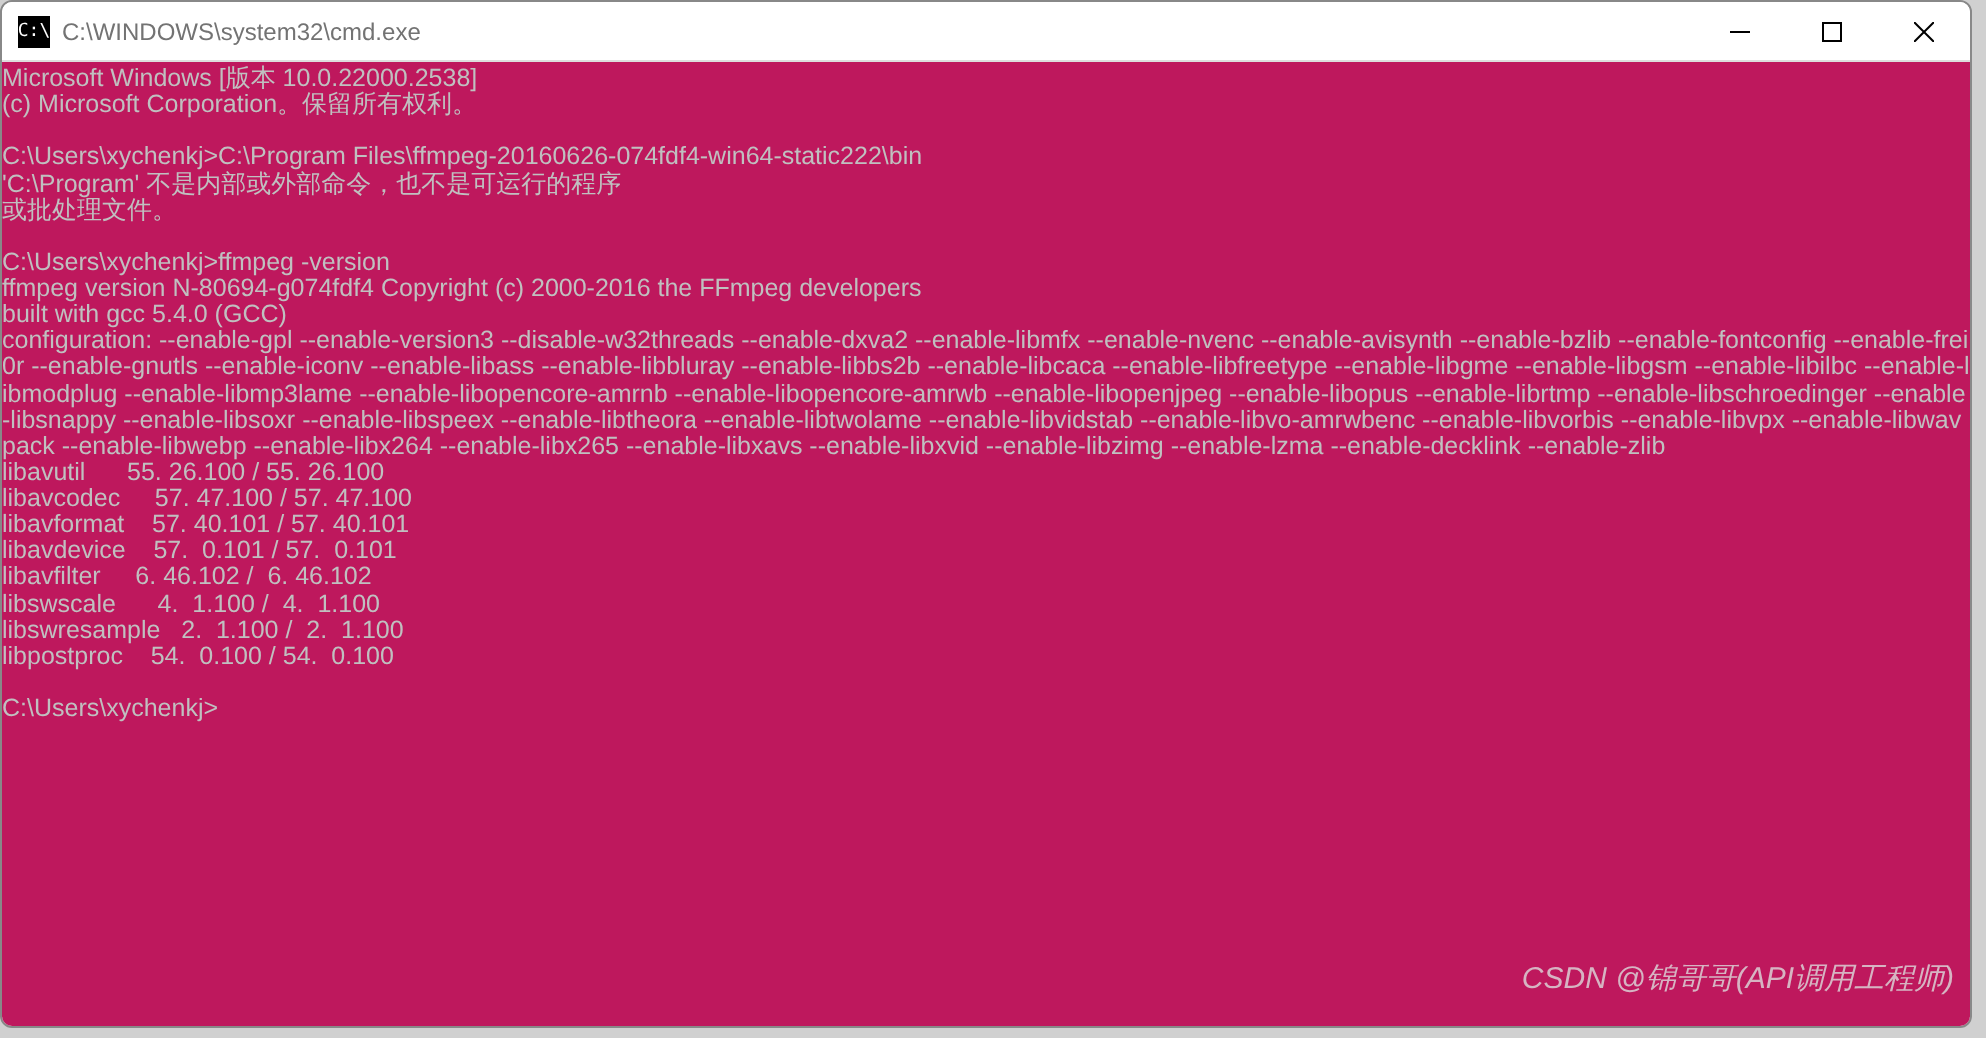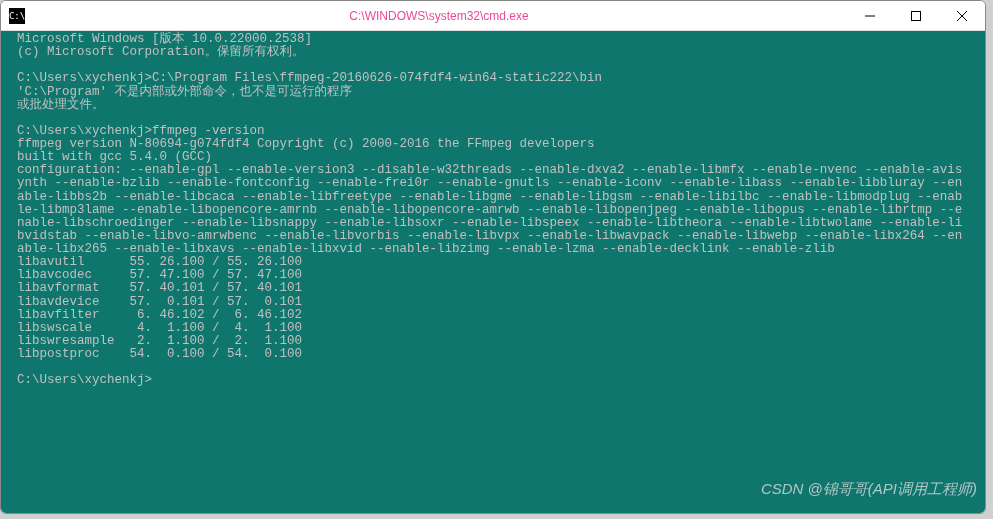--- a/index.html
+++ b/index.html
@@ -36,45 +36,44 @@
       margin-right: 6px;
       display: flex;
       align-items: center;
       justify-content: center;
       color: #fff;
       font-size: 9px;
       font-family: monospace;
     }
     .titlebar-text {
       font-size: 12px;
-      color: #ec4899;
+      color: #737373;
       flex: 1;
-      text-align: center;
     }
     .win-controls {
       display: flex;
       height: 100%;
     }
     .win-btn {
       width: 46px;
       height: 100%;
       display: flex;
       align-items: center;
       justify-content: center;
       font-size: 10px;
       color: #000;
     }
     .terminal {
       flex: 1;
-      background: #0f766e;
+      background: #be185d;
       color: #c0c0c0;
-      font-family: Liberation Mono, monospace;
+      font-family: Liberation Sans, sans-serif;
       font-size: 12.5px;
       line-height: 1.05;
-      padding: 2px 16px;
+      padding: 2px 0;
       white-space: pre-wrap;
       word-break: break-all;
       overflow: hidden;
     }
     .watermark {
       position: absolute;
       bottom: 20px;
       right: 16px;
       color: rgba(220,220,220,0.8);
       font-size: 15px;

